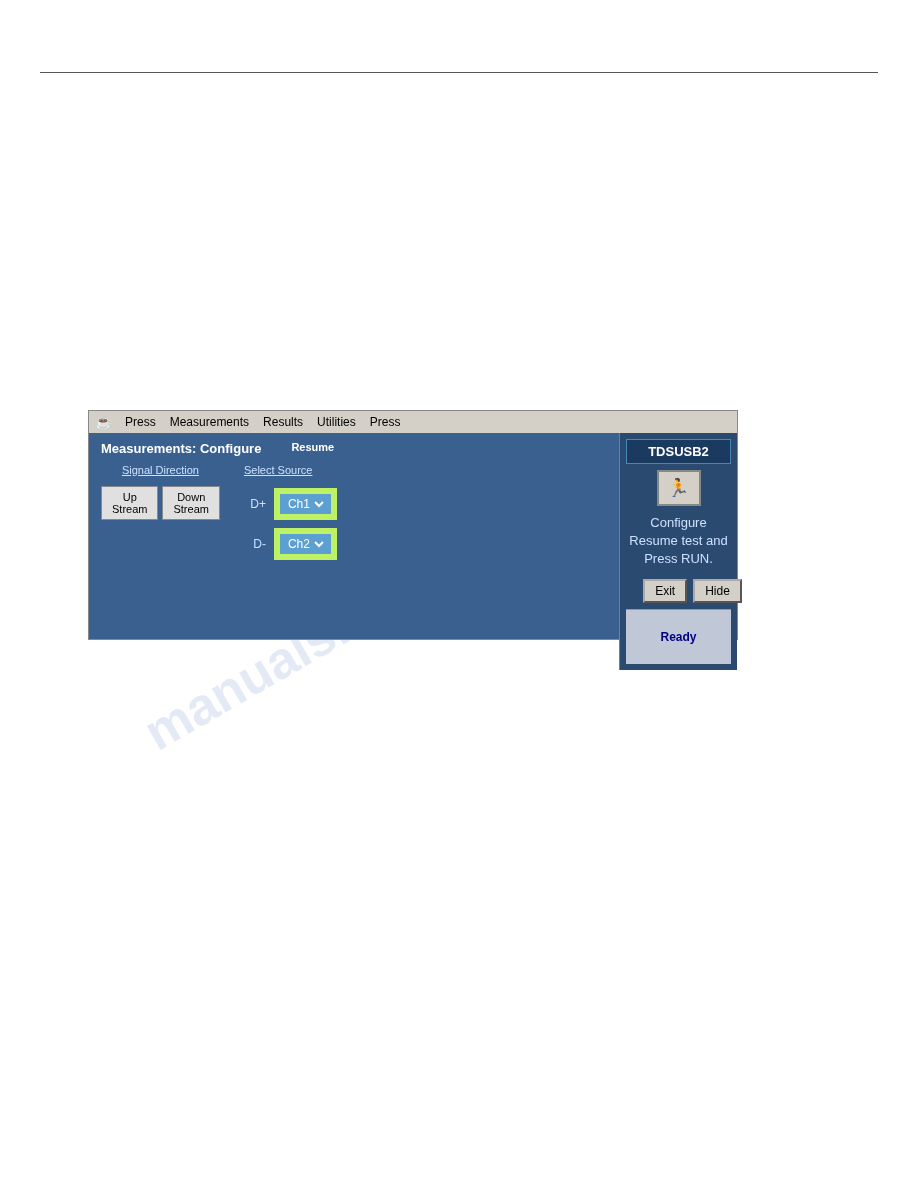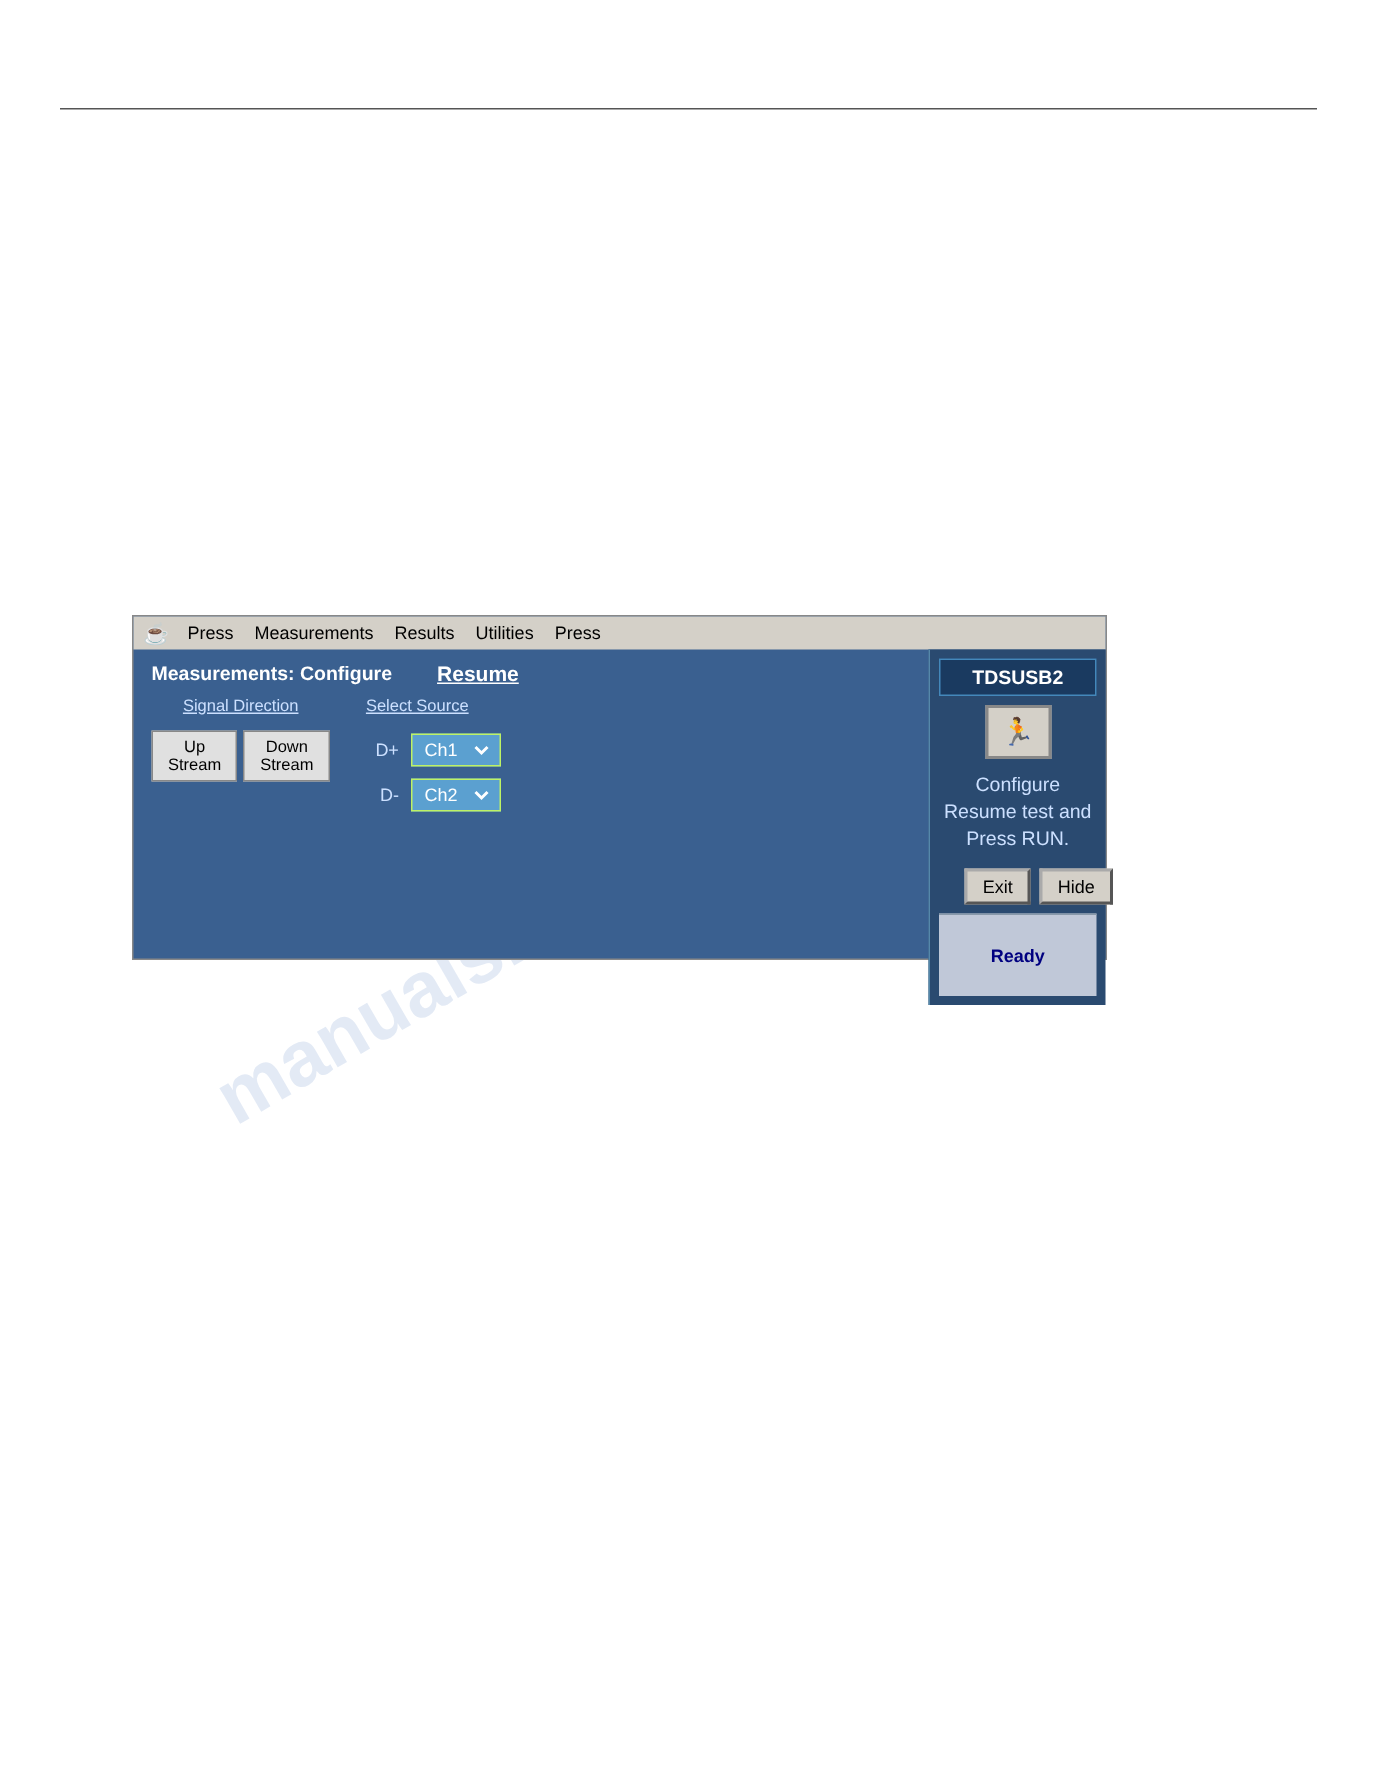--- a/index.html
+++ b/index.html
@@ -76,24 +76,23 @@
       gap: 30px;
     }
 
     .panel-title {
       font-size: 13px;
       font-weight: bold;
       color: #fff;
     }
 
     .resume-label {
-      font-size: 14px;
-      font-weight: bold;
-      color: #fff;
-      text-decoration: underline;
+      font-size: 11px;
+      font-weight: bold;
+      color: #fff;
     }
 
     .controls-row {
       display: flex;
       gap: 24px;
       margin-top: 8px;
       align-items: flex-start;
     }
 
     
@@ -144,21 +143,21 @@
 
     .source-label {
       font-size: 12px;
       color: #cce0ff;
       width: 22px;
       text-align: right;
     }
 
     .channel-select {
       background: #5ba0d0;
-      border: 1px solid #bef264;
+      border: 6px solid #bef264;
       color: #fff;
       font-size: 12px;
       padding: 2px 4px;
       min-width: 60px;
       cursor: pointer;
       display: flex;
       align-items: center;
       justify-content: space-between;
       gap: 4px;
     }

